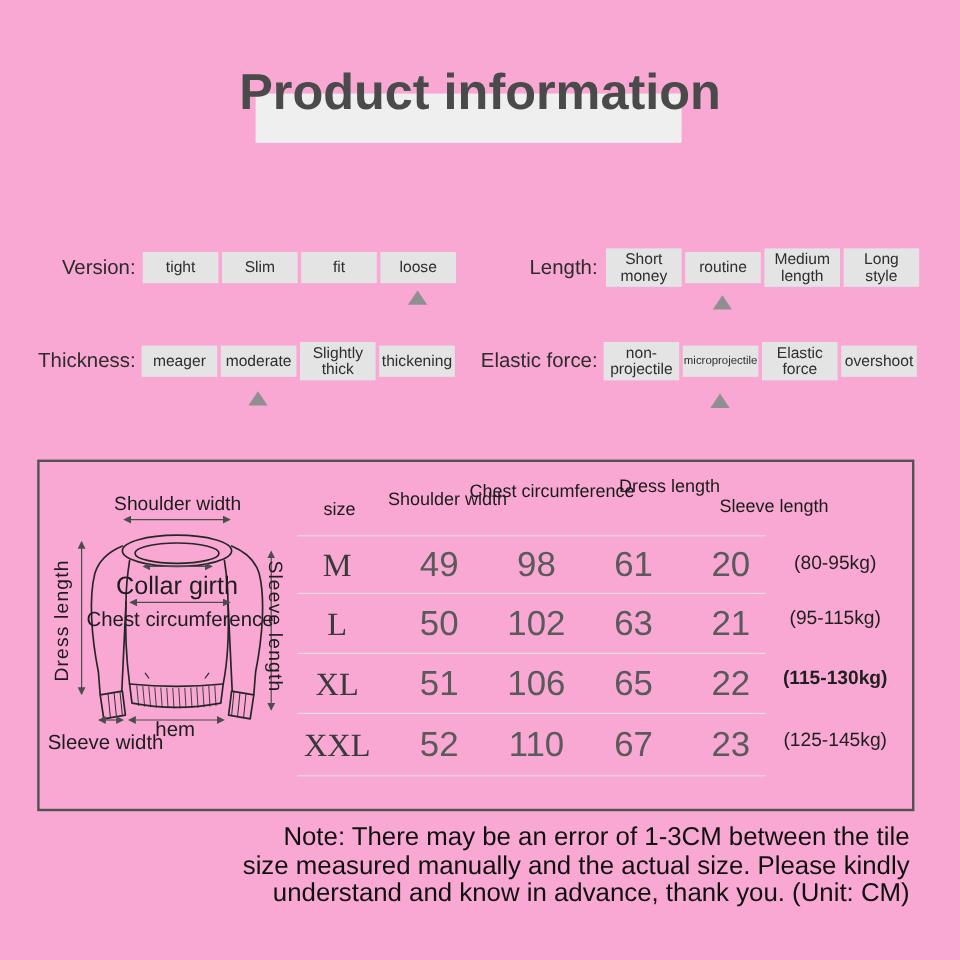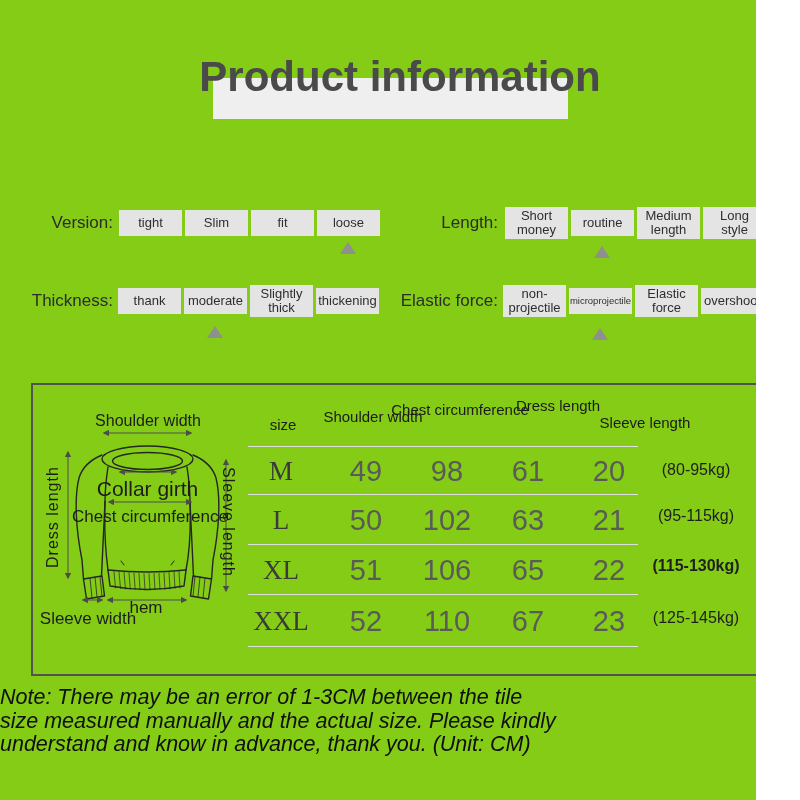--- a/index.html
+++ b/index.html
@@ -1,17 +1,17 @@
 <!DOCTYPE html>
 <html><head>
 <meta charset="utf-8">
 <style>
   html,body{margin:0;padding:0;background:#fff;}
-  #canvas{position:relative;width:728px;height:800px;background:#84cc16;overflow:hidden;
-          font-family:"Liberation Sans", sans-serif;color:#1f1f1f;padding-left:28px;}
+  #canvas{position:relative;width:800px;height:800px;background:#f9a8d4;overflow:hidden;
+          font-family:"Liberation Sans", sans-serif;color:#1f1f1f;}
   .abs{position:absolute;}
   
   .title-bg{left:213px;top:78px;width:355px;height:41px;background:#efefef;}
   .title{left:0;top:56px;width:800px;text-align:center;font-size:42px;line-height:42px;
          font-weight:700;color:#4a4a4a;letter-spacing:0px;}
   
   .attr-label{font-size:17px;color:#2c2c2c;text-align:right;line-height:20px;}
   .optrow{display:flex;gap:3px;align-items:center;}
   .opt-box{width:63px;background:#e4e4e4;color:#2e2e2e;display:flex;align-items:center;
            justify-content:center;text-align:center;font-size:13px;line-height:14px;
@@ -28,21 +28,21 @@
   .vert{writing-mode:vertical-rl;letter-spacing:1px;}
   .vert-up{writing-mode:vertical-rl;transform:rotate(180deg);letter-spacing:1px;}
   
   .th{font-size:15px;color:#1b1b1b;text-align:center;line-height:15px;}
   .sep{left:248px;width:390px;height:1px;background:#dedede;}
   .cell{position:absolute;text-align:center;}
   .size-cell{font-family:"Liberation Serif", serif;font-size:27px;line-height:32px;color:#3a3a3a;}
   .num-cell{font-size:29px;line-height:32px;color:#5a5a5a;}
   .wt-cell{font-size:16px;line-height:28px;color:#1f1f1f;}
   
-  .note{left:0;top:686px;width:758px;text-align:left;font-size:21.5px;line-height:23.5px;color:#0f0f0f;font-style:italic;}
+  .note{left:0;top:686px;width:758px;text-align:right;font-size:21.5px;line-height:23.5px;color:#0f0f0f;}
 </style>
 </head>
 <body>
 
 <div id="canvas">
 
   <div class="abs title-bg"></div>
   <div class="abs title">Product information</div>
 
   <div class="abs attr-label" style="left:23px;top:213px;width:90px;">Version:</div>
@@ -61,21 +61,21 @@
     <div class="opt-box h1">routine</div>
     <div class="opt-box h2">Medium
 length</div>
     <div class="opt-box h2">Long
 style</div>
   </div>
   <div class="abs tri" style="left:594px;top:246px;"></div>
 
   <div class="abs attr-label" style="left:23px;top:291px;width:90px;">Thickness:</div>
   <div class="abs optrow" style="left:118px;top:285px;height:32px;">
-    <div class="opt-box h1">thank</div>
+    <div class="opt-box h1">meager</div>
     <div class="opt-box h1">moderate</div>
     <div class="opt-box h2">Slightly
 thick</div>
     <div class="opt-box h1">thickening</div>
   </div>
   <div class="abs tri" style="left:207px;top:326px;"></div>
 
   <div class="abs attr-label" style="left:378px;top:291px;width:120px;">Elastic force:</div>
   <div class="abs optrow" style="left:503px;top:285px;height:32px;">
     <div class="opt-box h2">non-

